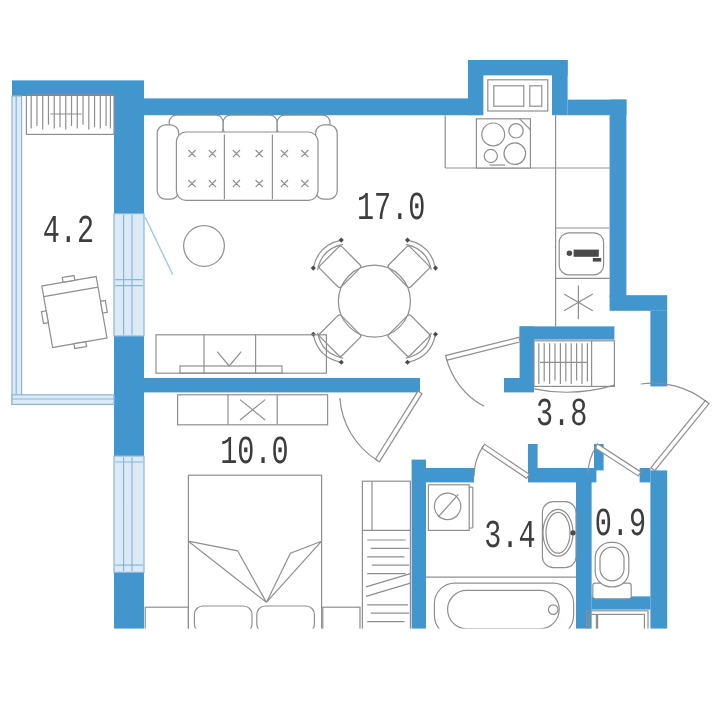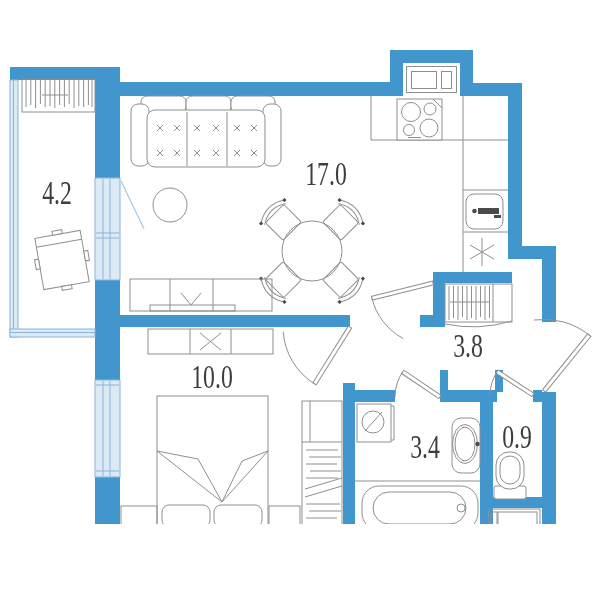--- a/index.html
+++ b/index.html
@@ -1,17 +1,17 @@
 <!DOCTYPE html>
 <html style="--wall: #4096cd; --glazing-fill: #dceaf6; --glazing-stroke: #8ab5d9; --swing-line: #a5c9e5; --furniture-line: #8f8f8f; --label-text: #3d3d3d; --fixture-dark: #4a4a4a;"><head>
 <meta charset="utf-8">
 <style>
   html,body{margin:0;padding:0;background:#fff;}
   .plan{position:relative;width:600px;height:524px;background:#fff;overflow:hidden;
-        font-family:Liberation Serif, serif;}
+        font-family:Liberation Mono, monospace;}
   .plan svg{position:absolute;left:0;top:0;}
   .wall{fill:var(--wall,#4096cd);}
   .glz{fill:var(--glazing-fill,#dceaf6);stroke:var(--glazing-stroke,#8ab5d9);stroke-width:1;}
   .glzln{stroke:var(--glazing-stroke,#8ab5d9);fill:none;stroke-width:1;}
   .swing{stroke:var(--swing-line,#a5c9e5);fill:none;stroke-width:1.2;}
   .ln{stroke:var(--furniture-line,#8f8f8f);fill:none;stroke-width:1;}
   .lnf{stroke:var(--furniture-line,#8f8f8f);fill:#fff;stroke-width:1;}
   .dk{fill:var(--fixture-dark,#4a4a4a);stroke:none;}
   .lbl{position:absolute;transform:translate(-50%,-50%) scaleX(0.72);
        font-size:33px;font-weight:500;color:var(--label-text,#3d3d3d);

